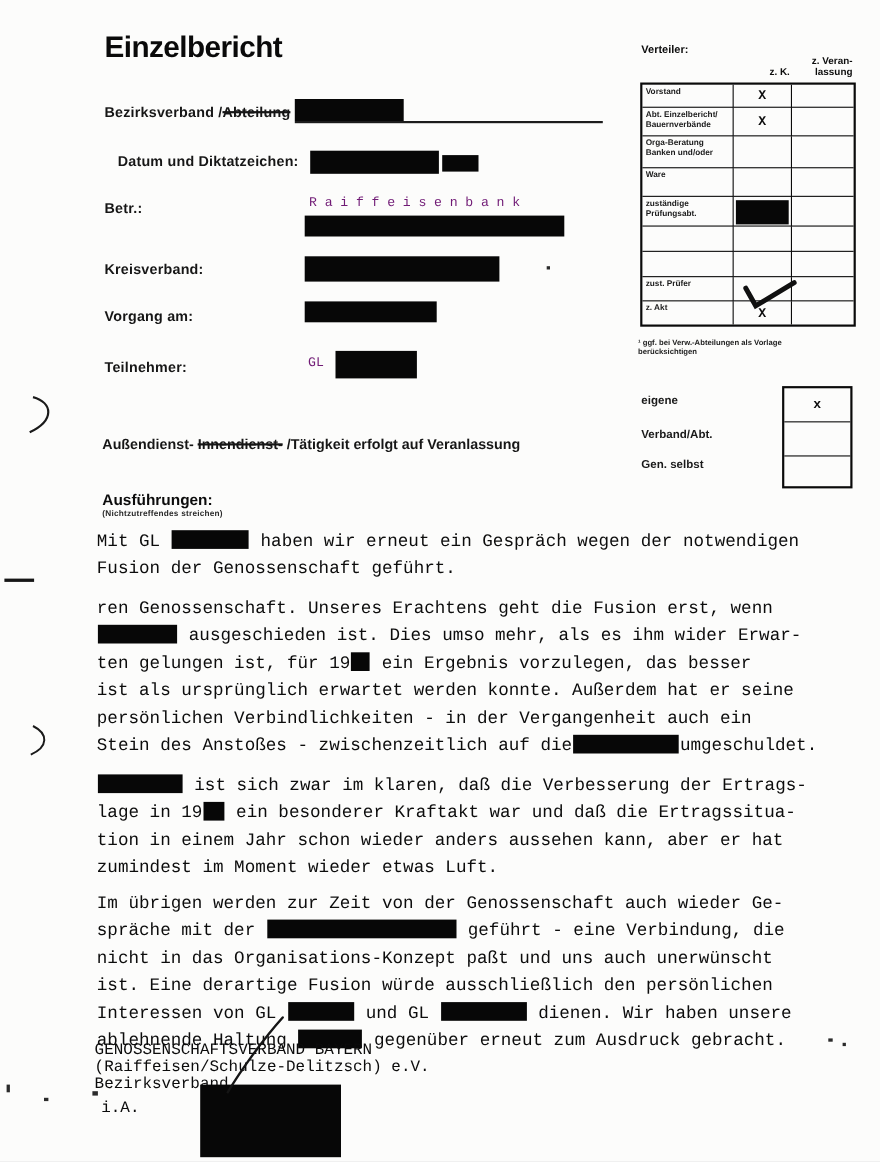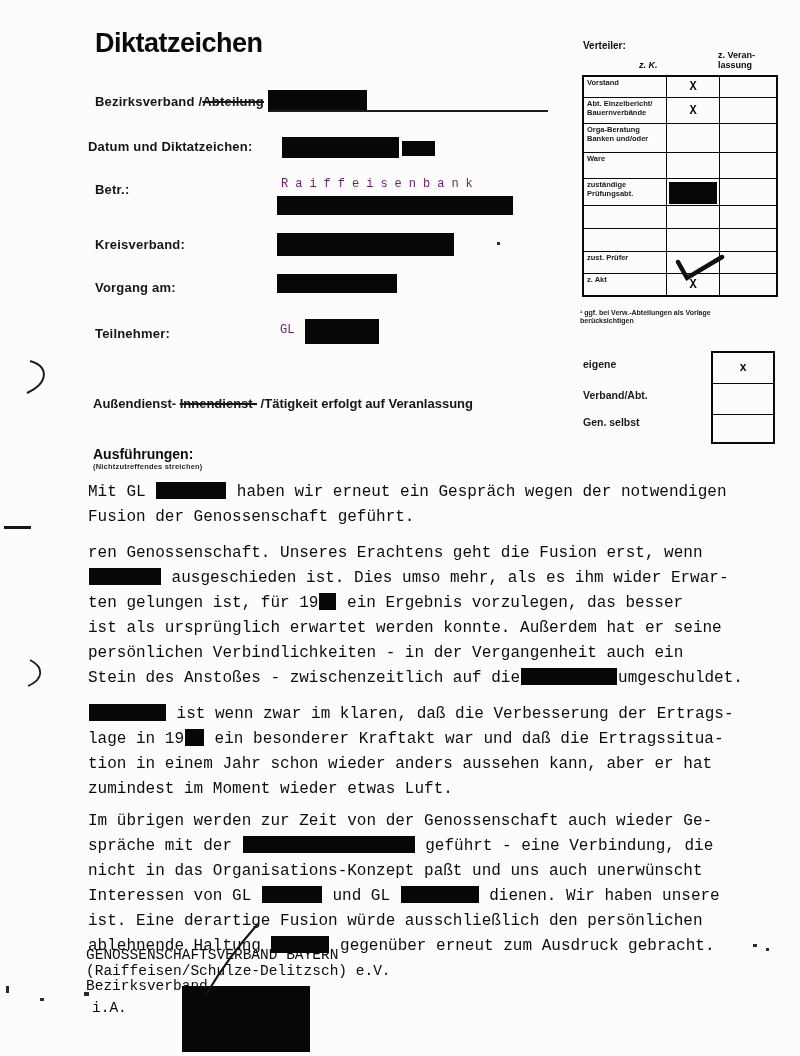--- a/index.html
+++ b/index.html
@@ -9,21 +9,21 @@
   
   .title{font-size:27px;font-weight:700;letter-spacing:-0.5px;color:#0a0a0a;}
   
   .flabel{font-size:13px;font-weight:600;color:#161616;letter-spacing:0.2px;}
   .strike{text-decoration:line-through;text-decoration-thickness:2px;}
   .redact{background:#070707;display:inline-block;}
   .typed{font-family:"Liberation Mono","DejaVu Sans Mono",monospace;font-size:12px;color:#701a75;}
   .spread{letter-spacing:7px;}
   
   .vt-label{font-size:10px;font-weight:700;}
-  .vt-colhead{font-size:9px;font-weight:600;text-align:left;line-height:10px;}
+  .vt-colhead{font-size:9px;font-weight:600;text-align:right;line-height:10px;}
   .vtable{border:2px solid #0a0a0a;display:grid;grid-template-columns:83px 53px 56px;
           grid-template-rows:21px 26px 29px 26px 27px 23px 23px 22px 21px;background:#fcfcfb;}
   .vcell{border-right:1.5px solid #0a0a0a;border-bottom:1.5px solid #0a0a0a;overflow:hidden;}
   .vcell.colv{border-right:none;}
   .vcell.rowlast{border-bottom:none;}
   .vlabel{font-size:7.5px;font-weight:600;line-height:8.5px;padding:2px 1px 0 3px;white-space:pre-line;color:#1a1a1a;}
   .vmark{display:flex;align-items:center;justify-content:center;
          font-family:"Liberation Mono",monospace;font-size:12px;font-weight:700;}
   .cell-redact{width:92%;height:88%;margin:4% auto 0;background:#070707;}
   .vfoot{font-size:7px;line-height:8px;white-space:pre-line;color:#222;font-weight:600;}
@@ -45,49 +45,49 @@
   
   .foot{font-family:"Liberation Mono","DejaVu Sans Mono",monospace;font-size:14.5px;line-height:15.5px;color:#0b0b0b;white-space:nowrap;}
   .speck{position:absolute;background:#2b2b2b;}
   svg{display:block;}
 </style>
 </head>
 <body>
 
 <div class="page">
 
-  <div class="abs title" style="left:95px;top:28px;">Diktatzeichen</div>
+  <div class="abs title" style="left:95px;top:28px;">Einzelbericht</div>
 
   <div class="abs flabel" style="left:95px;top:94px;">
     <span>Bezirksverband /</span><span class="strike">Abteilung</span>
   </div>
   <div class="abs redact" style="left:268px;top:90px;width:99px;height:20px;"></div>
   <div class="abs" style="left:268px;top:110px;width:280px;height:1.5px;background:#1c1c1c;"></div>
 
-  <div class="abs flabel" style="left:88px;top:139px;">Datum und Diktatzeichen:</div>
+  <div class="abs flabel" style="left:107px;top:139px;">Datum und Diktatzeichen:</div>
   <div class="abs redact" style="left:282px;top:137px;width:117px;height:21px;"></div>
   <div class="abs redact" style="left:402px;top:141px;width:33px;height:15px;"></div>
 
   <div class="abs flabel" style="left:95px;top:182px;">Betr.:</div>
   <div class="abs typed spread" style="left:281px;top:177px;">Raiffeisenbank</div>
   <div class="abs redact" style="left:277px;top:196px;width:236px;height:19px;"></div>
 
   <div class="abs flabel" style="left:95px;top:237px;">Kreisverband:</div>
   <div class="abs redact" style="left:277px;top:233px;width:177px;height:23px;"></div>
   <div class="speck" style="left:497px;top:242px;width:3px;height:3px;"></div>
 
   <div class="abs flabel" style="left:95px;top:280px;">Vorgang am:</div>
   <div class="abs redact" style="left:277px;top:274px;width:120px;height:19px;"></div>
 
   <div class="abs flabel" style="left:95px;top:326px;">Teilnehmer:</div>
   <div class="abs typed" style="left:280px;top:323px;">GL</div>
   <div class="abs redact" style="left:305px;top:319px;width:74px;height:25px;"></div>
 
   <div class="abs vt-label" style="left:583px;top:40px;">Verteiler:</div>
-  <div class="abs vt-colhead" style="left:639px;top:60px;width:53px;font-style:italic;">z. K.</div>
+  <div class="abs vt-colhead" style="left:665px;top:60px;width:53px;">z. K.</div>
   <div class="abs vt-colhead" style="left:718px;top:50px;width:57px;">
     <div>z. Veran-</div>
     <div>lassung</div>
   </div>
   <div class="abs vtable" style="left:582px;top:75px;">
       <div class="vcell vlabel">Vorstand</div>
       <div class="vcell vmark">X</div>
       <div class="vcell vmark colv"></div>
       <div class="vcell vlabel">Abt. Einzelbericht/
 Bauernverbände</div>
@@ -150,31 +150,31 @@
       </div>
       <div class="para">
         <div class="bline"><span>ren Genossenschaft. Unseres Erachtens geht die Fusion erst, wenn</span></div>
         <div class="bline"><span class="redact" style="width: 72px;"></span><span> ausgeschieden ist. Dies umso mehr, als es ihm wider Erwar-</span></div>
         <div class="bline"><span>ten gelungen ist, für 19</span><span class="redact" style="width: 17px;"></span><span> ein Ergebnis vorzulegen, das besser</span></div>
         <div class="bline"><span>ist als ursprünglich erwartet werden konnte. Außerdem hat er seine</span></div>
         <div class="bline"><span>persönlichen Verbindlichkeiten - in der Vergangenheit auch ein</span></div>
         <div class="bline"><span>Stein des Anstoßes - zwischenzeitlich auf die</span><span class="redact" style="width: 96px;"></span><span>umgeschuldet.</span></div>
       </div>
       <div class="para">
-        <div class="bline"><span class="redact" style="width: 77px;"></span><span> ist wenn zwar im klaren, daß die Verbesserung der Ertrags-</span></div>
+        <div class="bline"><span class="redact" style="width: 77px;"></span><span> ist sich zwar im klaren, daß die Verbesserung der Ertrags-</span></div>
         <div class="bline"><span>lage in 19</span><span class="redact" style="width: 19px;"></span><span> ein besonderer Kraftakt war und daß die Ertragssitua-</span></div>
         <div class="bline"><span>tion in einem Jahr schon wieder anders aussehen kann, aber er hat</span></div>
         <div class="bline"><span>zumindest im Moment wieder etwas Luft.</span></div>
       </div>
       <div class="para" style="margin-top: 7px;">
         <div class="bline"><span>Im übrigen werden zur Zeit von der Genossenschaft auch wieder Ge-</span></div>
         <div class="bline"><span>spräche mit der </span><span class="redact" style="width: 172px;"></span><span> geführt - eine Verbindung, die</span></div>
         <div class="bline"><span>nicht in das Organisations-Konzept paßt und uns auch unerwünscht</span></div>
+        <div class="bline"><span>ist. Eine derartige Fusion würde ausschließlich den persönlichen</span></div>
         <div class="bline"><span>Interessen von GL </span><span class="redact" style="width: 60px;"></span><span> und GL </span><span class="redact" style="width: 78px;"></span><span> dienen. Wir haben unsere</span></div>
-        <div class="bline"><span>ist. Eine derartige Fusion würde ausschließlich den persönlichen</span></div>
         <div class="bline"><span>ablehnende Haltung </span><span class="redact" style="width: 58px;"></span><span> gegenüber erneut zum Ausdruck gebracht.</span></div>
       </div>
     </div>
 
   <div class="abs foot" style="left:86px;top:948px;">
     <div>GENOSSENSCHAFTSVERBAND BAYERN</div>
     <div>(Raiffeisen/Schulze-Delitzsch) e.V.</div>
     <div>Bezirksverband</div>
   </div>
   <div class="abs foot" style="left:92px;top:1001px;">i.A.</div>

